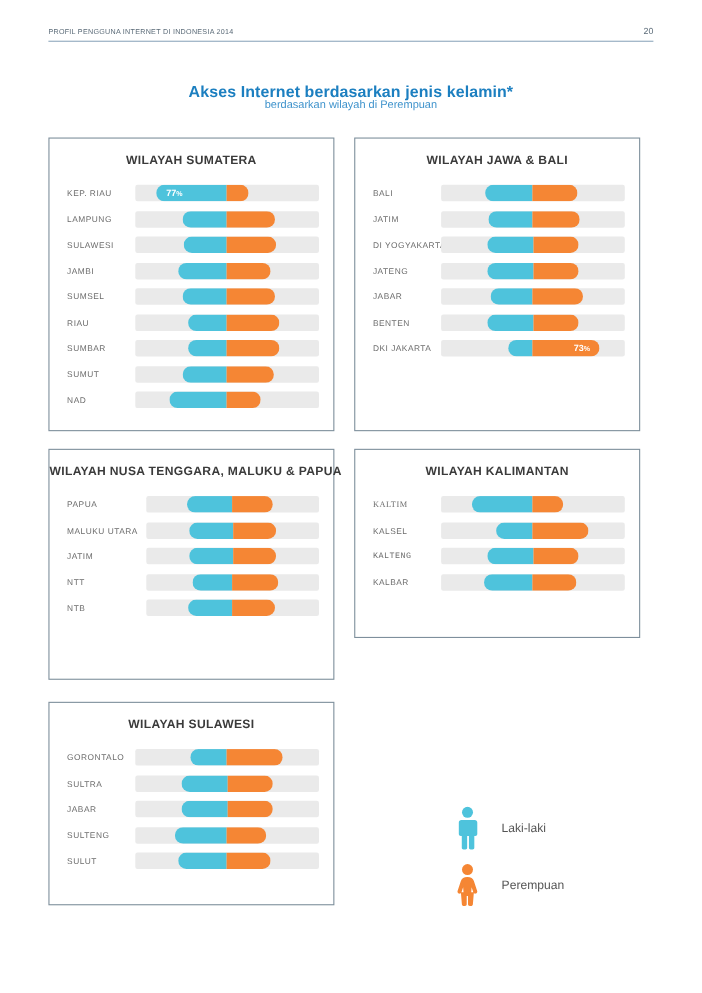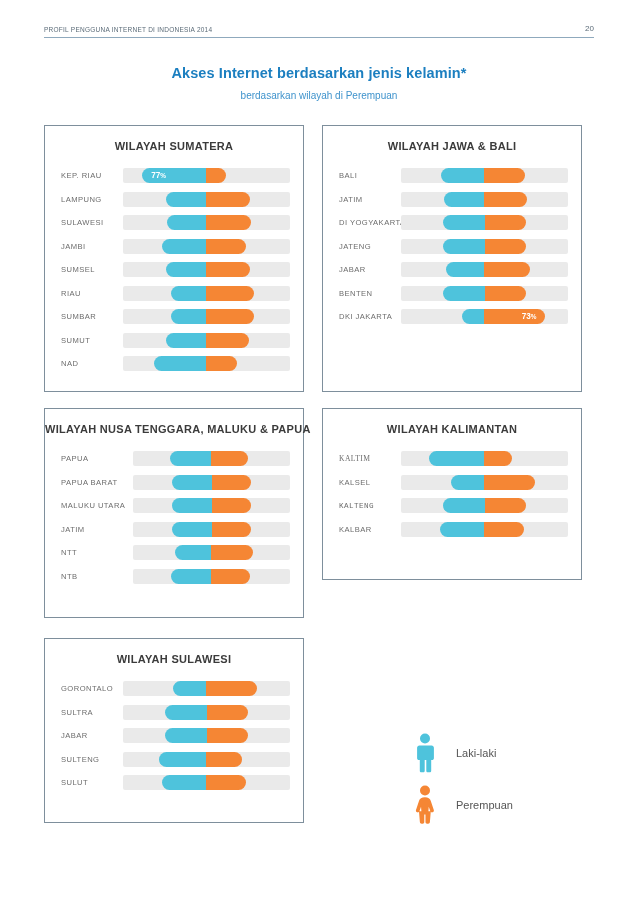--- a/index.html
+++ b/index.html
@@ -35,21 +35,21 @@
     white-space: nowrap;
   }
   .page-number {
     font-size: 8px;
     color: #5b6b78;
   }
 
   
   .main-title {
     position: absolute;
-    top: 65px;
+    top: 76px;
     left: 0;
     width: 638px;
     text-align: center;
     font-size: 14.5px;
     font-weight: bold;
     color: #1c7fc0;
     letter-spacing: 0.1px;
   }
   .sub-title {
     position: absolute;
@@ -345,29 +345,20 @@
         <div class="row">
           <div class="row-label" style="width: 88px;">PAPUA</div>
           <div class="track" style="width: 157px;">
             <div class="pill" style="left: 36.895px; width: 78.5px;">
               <div class="seg-left" style="width: 41.605px;"></div>
               <div class="seg-right" style="width: 36.895px;"></div>
             </div>
           </div>
         </div>
         <div class="row">
-          <div class="row-label" style="width: 88px;">PAPUA BARAT</div>
-          <div class="track" style="width: 157px;">
-            <div class="pill" style="left: 39.25px; width: 78.5px;">
-              <div class="seg-left" style="width: 39.25px;"></div>
-              <div class="seg-right" style="width: 39.25px;"></div>
-            </div>
-          </div>
-        </div>
-        <div class="row">
           <div class="row-label" style="width: 88px;">MALUKU UTARA</div>
           <div class="track" style="width: 157px;">
             <div class="pill" style="left: 39.25px; width: 78.5px;">
               <div class="seg-left" style="width: 39.25px;"></div>
               <div class="seg-right" style="width: 39.25px;"></div>
             </div>
           </div>
         </div>
         <div class="row">
           <div class="row-label" style="width: 88px;">JATIM</div>

